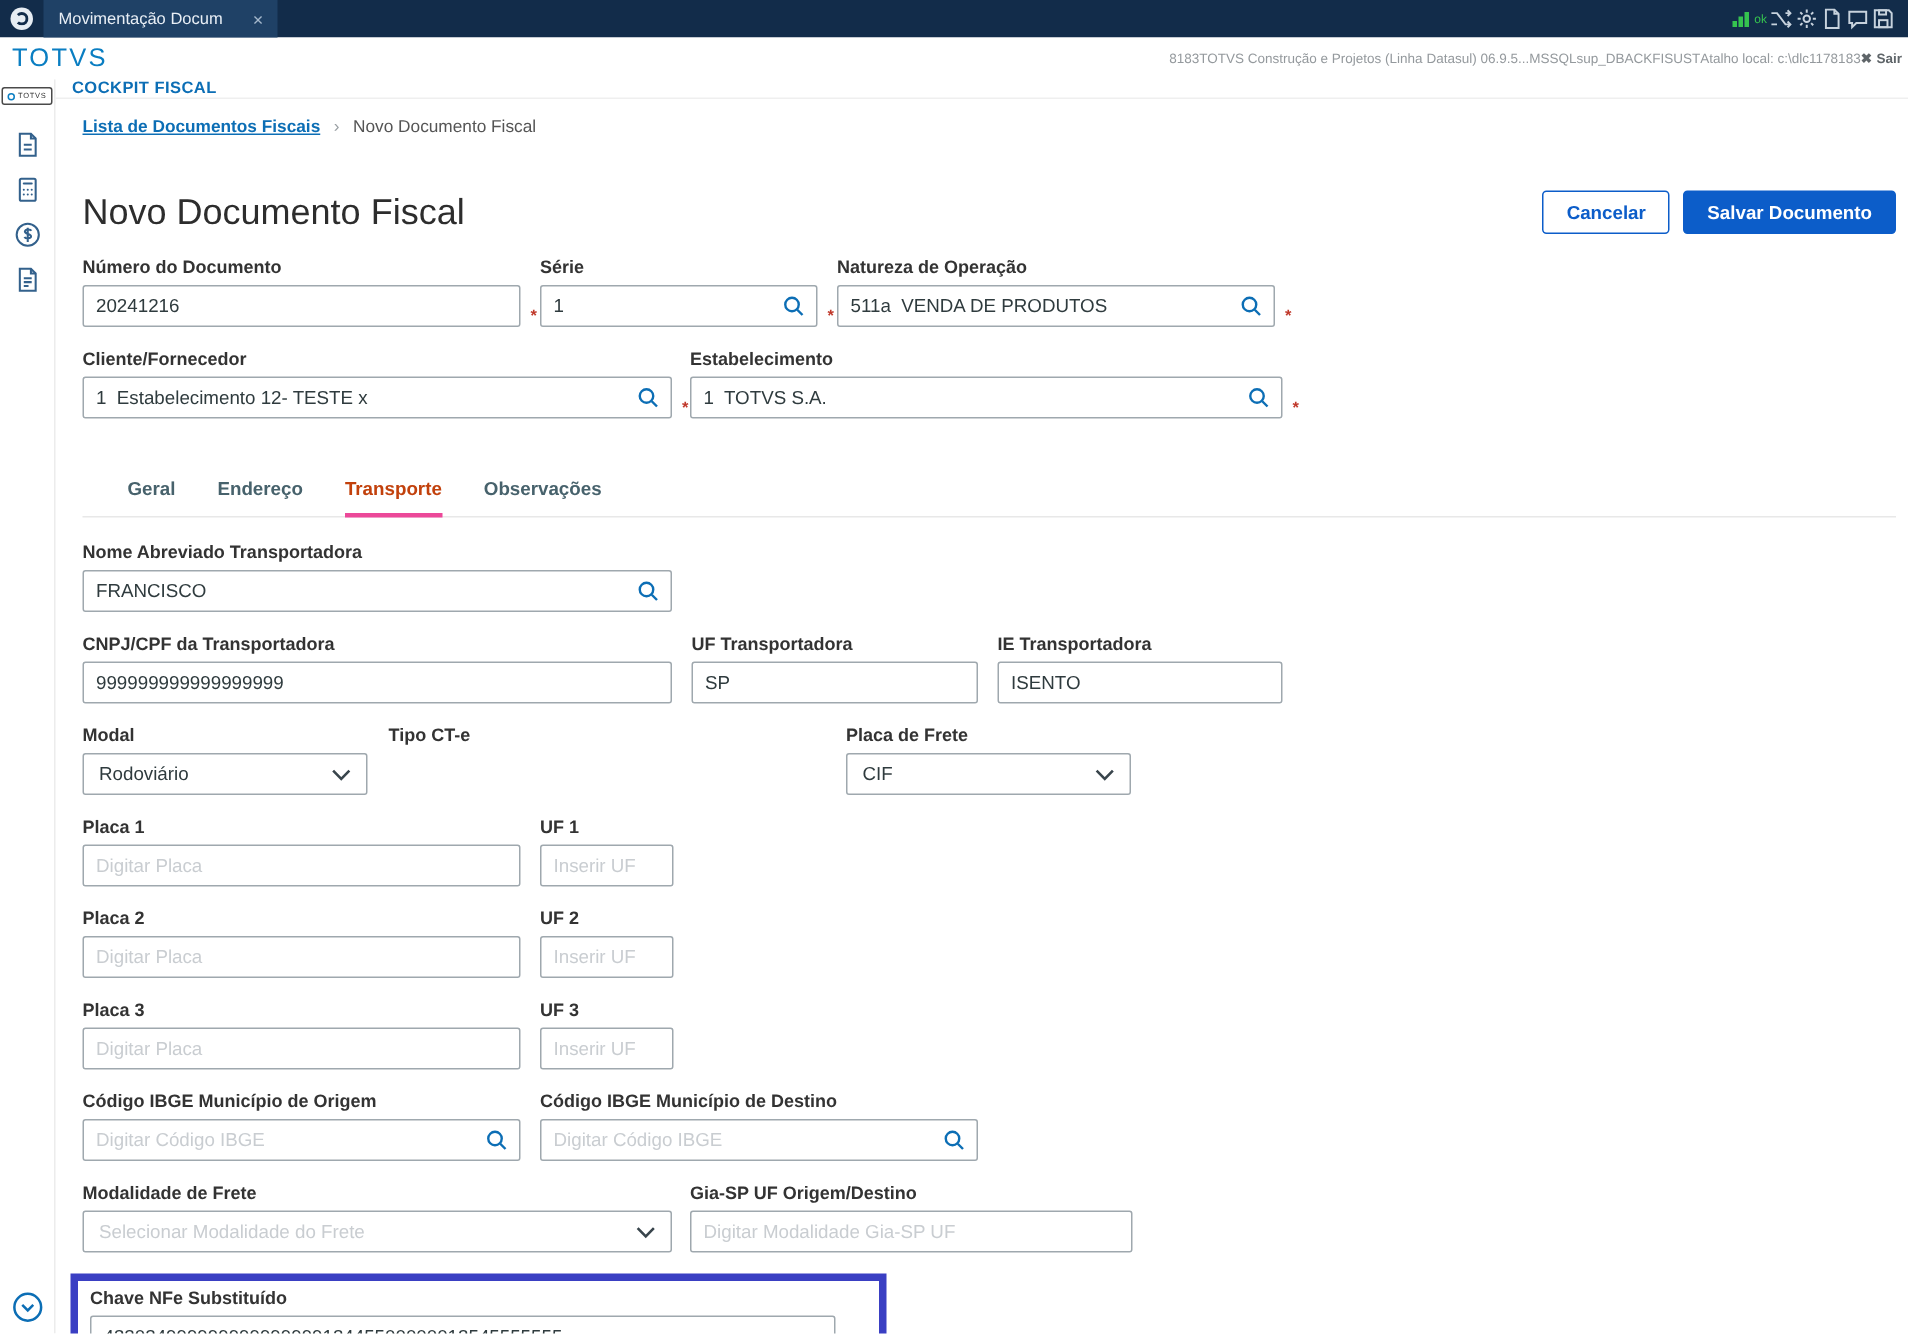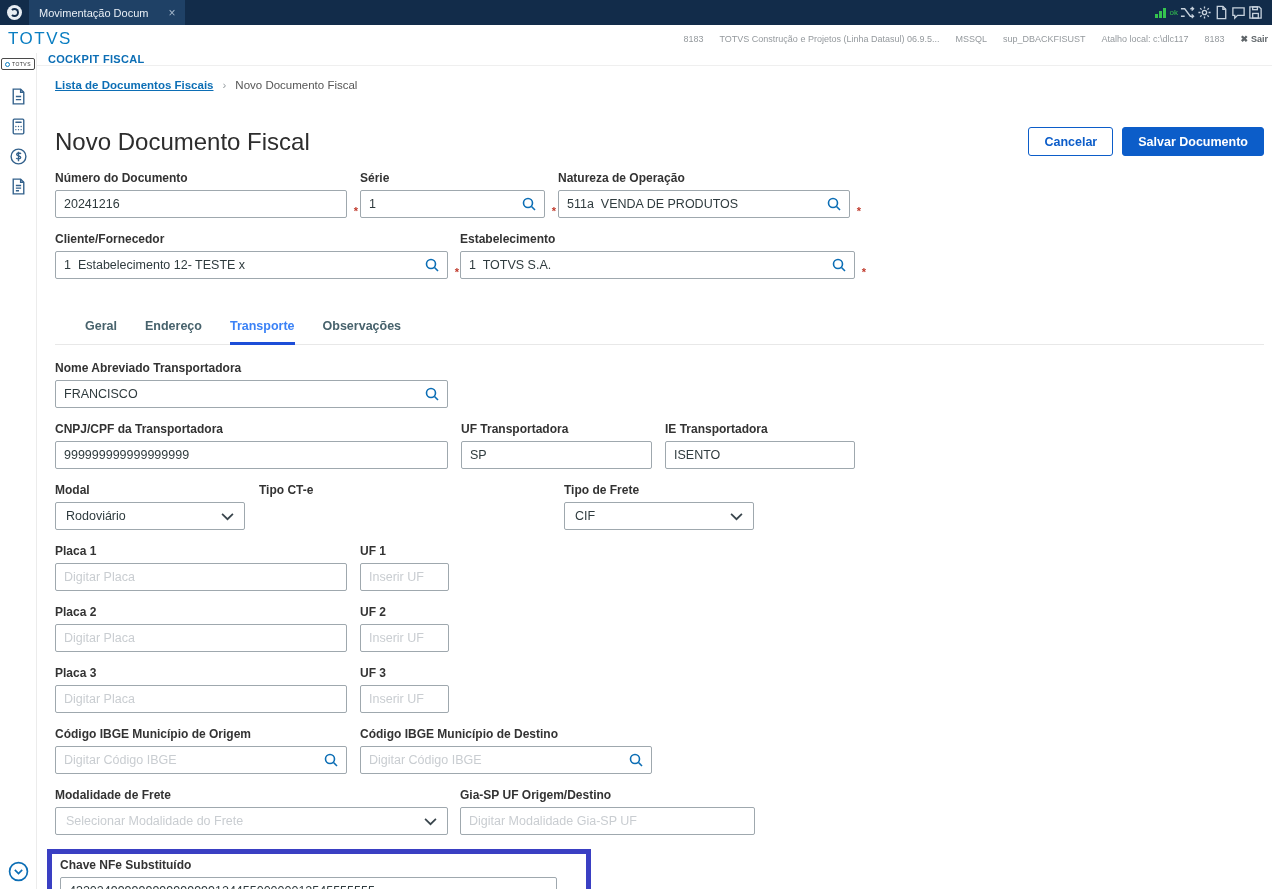--- a/index.html
+++ b/index.html
@@ -21,21 +21,21 @@
   .signal { display: flex; align-items: flex-end; gap: 1px; height: 11px; }
   .signal i { width: 3px; background: #35c44f; display: block; }
   .signal i:nth-child(1) { height: 4px; } .signal i:nth-child(2) { height: 7px; } .signal i:nth-child(3) { height: 10px; }
   .ok-txt { color: #35c44f; font-size: 8px; margin-left: 2px; }
   .tb-icon { width: 15px; height: 15px; color: #c7d2dd; display: block; cursor: pointer; }
   .tb-icon svg { width: 100%; height: 100%; }
 
   
   .header { height: 28px; display: flex; align-items: center; justify-content: space-between; padding: 0 4px 0 8px; background: #fff; }
   .logo { color: #0a7ec2; font-size: 17px; letter-spacing: 1.5px; font-weight: 500; }
-  .env { display: flex; align-items: center; gap: 16px; font-size: 9px; color: #94999d; white-space: nowrap; padding-left: 35px; }
+  .env { display: flex; align-items: center; font-size: 9px; color: #94999d; white-space: nowrap; padding-left: 35px; }
   .sair { display: flex; align-items: center; gap: 3px; color: #5f6569; font-weight: bold; cursor: pointer; }
 
   
   .app { display: flex; height: 836px; }
   .sidebar { width: 37px; border-right: 1px solid #ececec; display: flex; flex-direction: column; align-items: center; padding-top: 5px; gap: 11px; flex: none; position: relative; }
   .mini-logo { border: 1px solid #4a4a4a; border-radius: 2px; padding: 2px 3px; font-size: 5px; letter-spacing: .5px; color: #333; display: flex; align-items: center; gap: 2px; margin-bottom: 6px; cursor: pointer; }
   .ml-circle { width: 5px; height: 5px; border-radius: 50%; border: 1.2px solid #0a7ec2; display: inline-block; }
   .side-icon { width: 19px; height: 19px; color: #33618c; cursor: pointer; }
   .side-icon svg { width: 100%; height: 100%; }
 
@@ -72,21 +72,21 @@
   .search-icon svg { width: 100%; height: 100%; }
   .req { position: absolute; right: -11px; bottom: 1px; color: #c0392b; font-size: 11px; font-weight: bold; }
   .fselect { height: 28px; border: 1px solid #9fa8ae; border-radius: 2px; display: flex; align-items: center; justify-content: space-between; padding: 0 10px; font-size: 12.5px; color: #2f3b3e; cursor: pointer; background: #fff; }
   .fselect .ph { color: #c9cdd1; }
   .chev { width: 13px; height: 9px; color: #39454c; flex: none; margin-left: 6px; }
   .chev svg { width: 100%; height: 100%; display: block; }
 
   
   .tabs { display: flex; gap: 28px; margin-top: 40px; border-bottom: 1px solid #e8e8e8; padding-left: 30px; }
   .tab { font-size: 12.5px; font-weight: bold; color: #47626c; padding-bottom: 9px; cursor: pointer; }
-  .tab.active { color: #3b82f6; border-bottom: 3px solid #1d4ed8; margin-bottom: -1px; }
+  .tab.active { color: #c2410c; border-bottom: 3px solid #ec4899; margin-bottom: -1px; }
   .tab-panel { margin-top: 16px; }
 
   
   .highlight { border: 5px solid #3a3fc3; width: 544px; margin-left: -8px; padding: 4px 8px 12px 8px; margin-top: 6px; }
 
   
   .footer-toggle { position: absolute; left: 8px; bottom: 7px; width: 21px; height: 21px; color: #0c6eb5; cursor: pointer; }
   .footer-toggle svg { width: 100%; height: 100%; }
 </style>
 </head>
@@ -321,21 +321,21 @@
                   <svg viewBox="0 0 12 8" fill="none" stroke="currentColor" stroke-width="1.6">
                     <path d="M1 1.5 L6 6.5 L11 1.5"></path>
                   </svg>
                 </span>
             </div>
           </div>
           <div class="field" style="width:291px">
             <label class="flabel">Tipo CT-e</label>
           </div>
           <div class="field" style="width:190px">
-            <label class="flabel">Tipo de Frete</label>
+            <label class="flabel">Placa de Frete</label>
             <div class="fselect">
               <span>CIF</span>
               <span class="chev">
                   <svg viewBox="0 0 12 8" fill="none" stroke="currentColor" stroke-width="1.6">
                     <path d="M1 1.5 L6 6.5 L11 1.5"></path>
                   </svg>
                 </span>
             </div>
           </div>
         </div>

